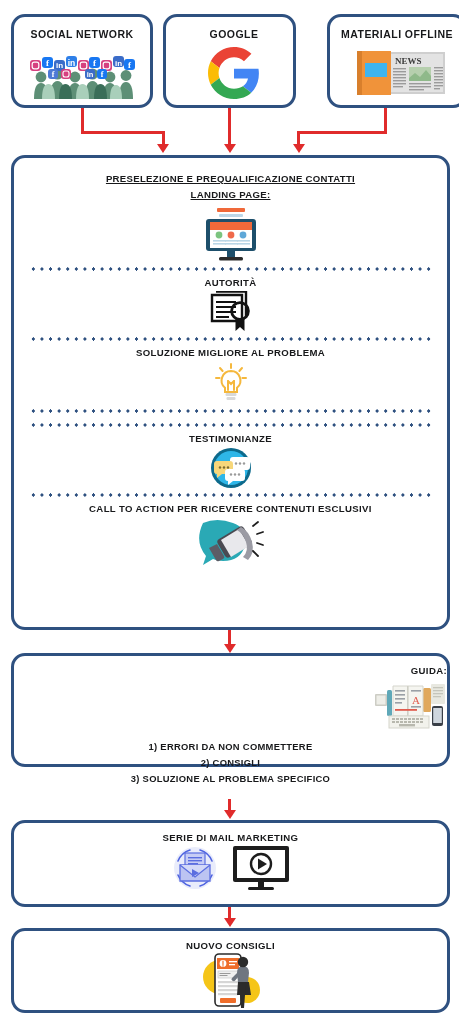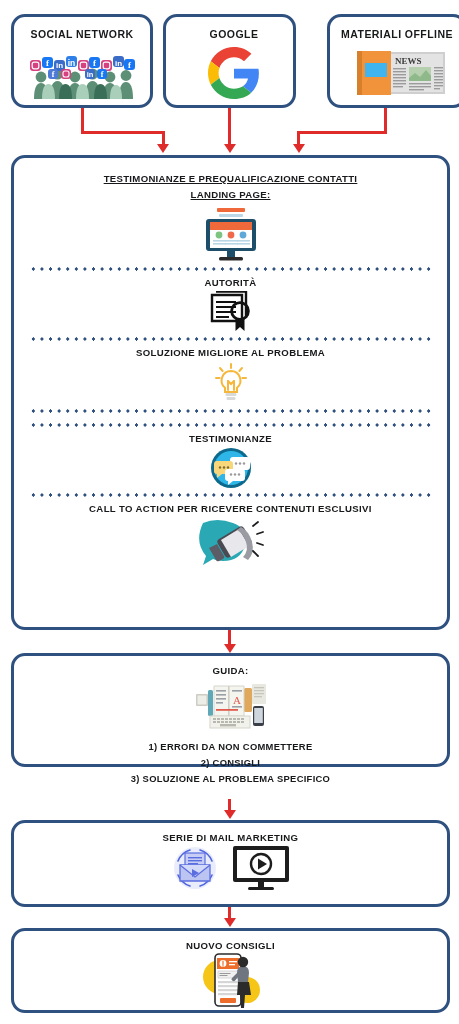--- a/index.html
+++ b/index.html
@@ -73,21 +73,21 @@
   
   .dots{
     width:404px;height:4px;margin:4px 0 6px 0;
     background-image:radial-gradient(circle, #2f5180 1.6px, rgba(0,0,0,0) 1.7px);
     background-size:8.6px 4px;
     background-repeat:repeat-x;
     background-position:center;
   }
 
   
-  .guida-box{left:11px;top:653px;width:439px;height:114px;}
+  .guida-box{left:11px;top:653px;width:439px;height:114px;align-items:flex-end;}
   .mail-box{left:11px;top:820px;width:439px;height:87px;}
   .contact-box{left:11px;top:928px;width:439px;height:85px;}
 
   .blk-title{
     margin-top:9px;
     font-size:9.6px;font-weight:bold;letter-spacing:.35px;
     text-align:center;color:#17181a;
   }
   .bullets{margin-top:2px;width:100%;}
   .bullet{
@@ -236,21 +236,21 @@
   <div class="ah" style="left:223.5px;top:144px;"></div>
 
   <div class="ln" style="left:384px;top:108px;width:3px;height:26px;"></div>
   <div class="ln" style="left:297px;top:131px;width:90px;height:3px;"></div>
   <div class="ln" style="left:297px;top:131px;width:3px;height:14px;"></div>
   <div class="ah" style="left:292.5px;top:144px;"></div>
 
   <div class="box main-box">
 
     <div class="hdr">
-      <div>TESTIMONIANZE E PREQUALIFICAZIONE CONTATTI</div>
+      <div>PRESELEZIONE E PREQUALIFICAZIONE CONTATTI</div>
       <div>LANDING PAGE:</div>
     </div>
 
     <div class="seg">
       <div class="seg-art" style="margin-top:4px;">
         <svg width="60" height="56" viewBox="0 0 60 56">
           <rect x="16" y="1" width="28" height="4" rx="1" fill="#f0693a"></rect>
           <rect x="18" y="7" width="24" height="3" rx="1" fill="#bcd7e8"></rect>
           <rect x="5" y="12" width="50" height="32" rx="3" fill="#1d4f6b"></rect>
           <rect x="9" y="15" width="42" height="26" fill="#ffffff"></rect>

